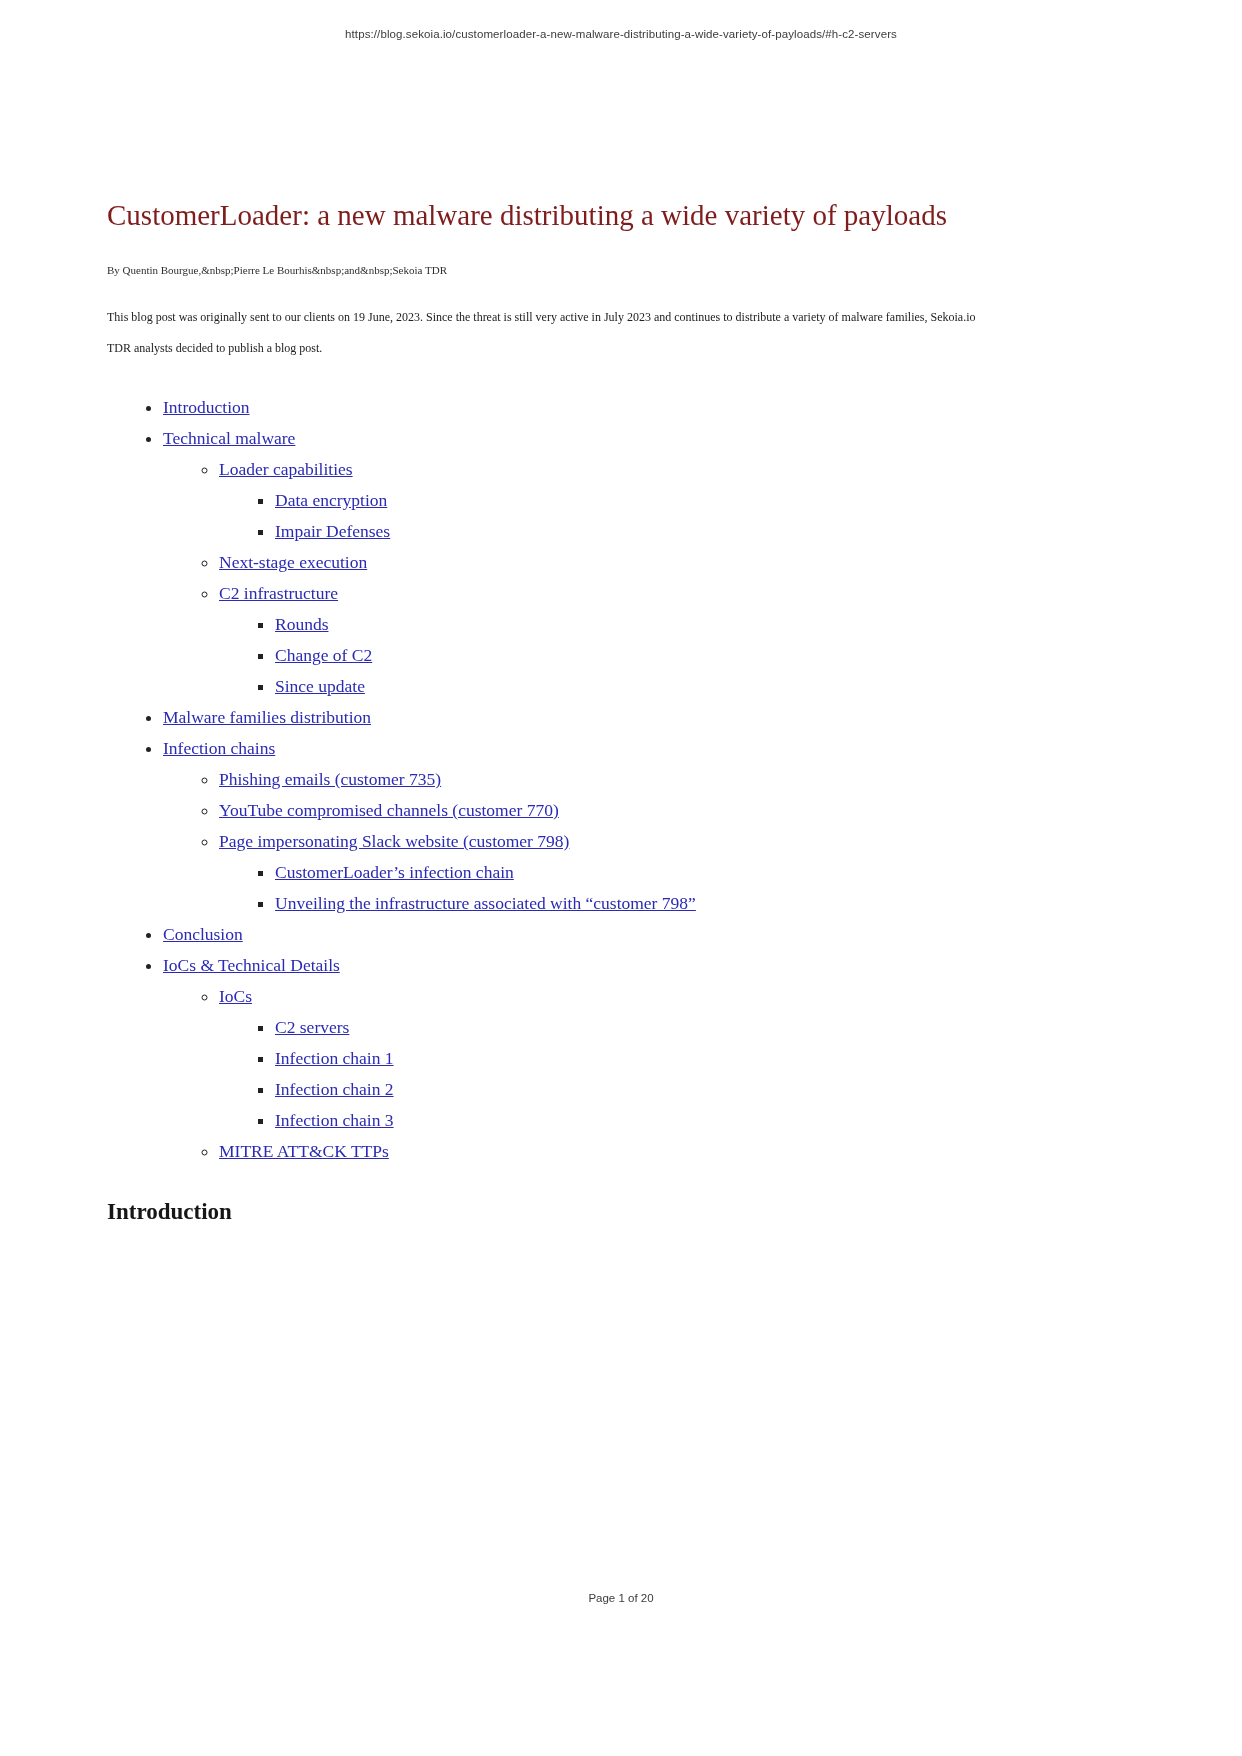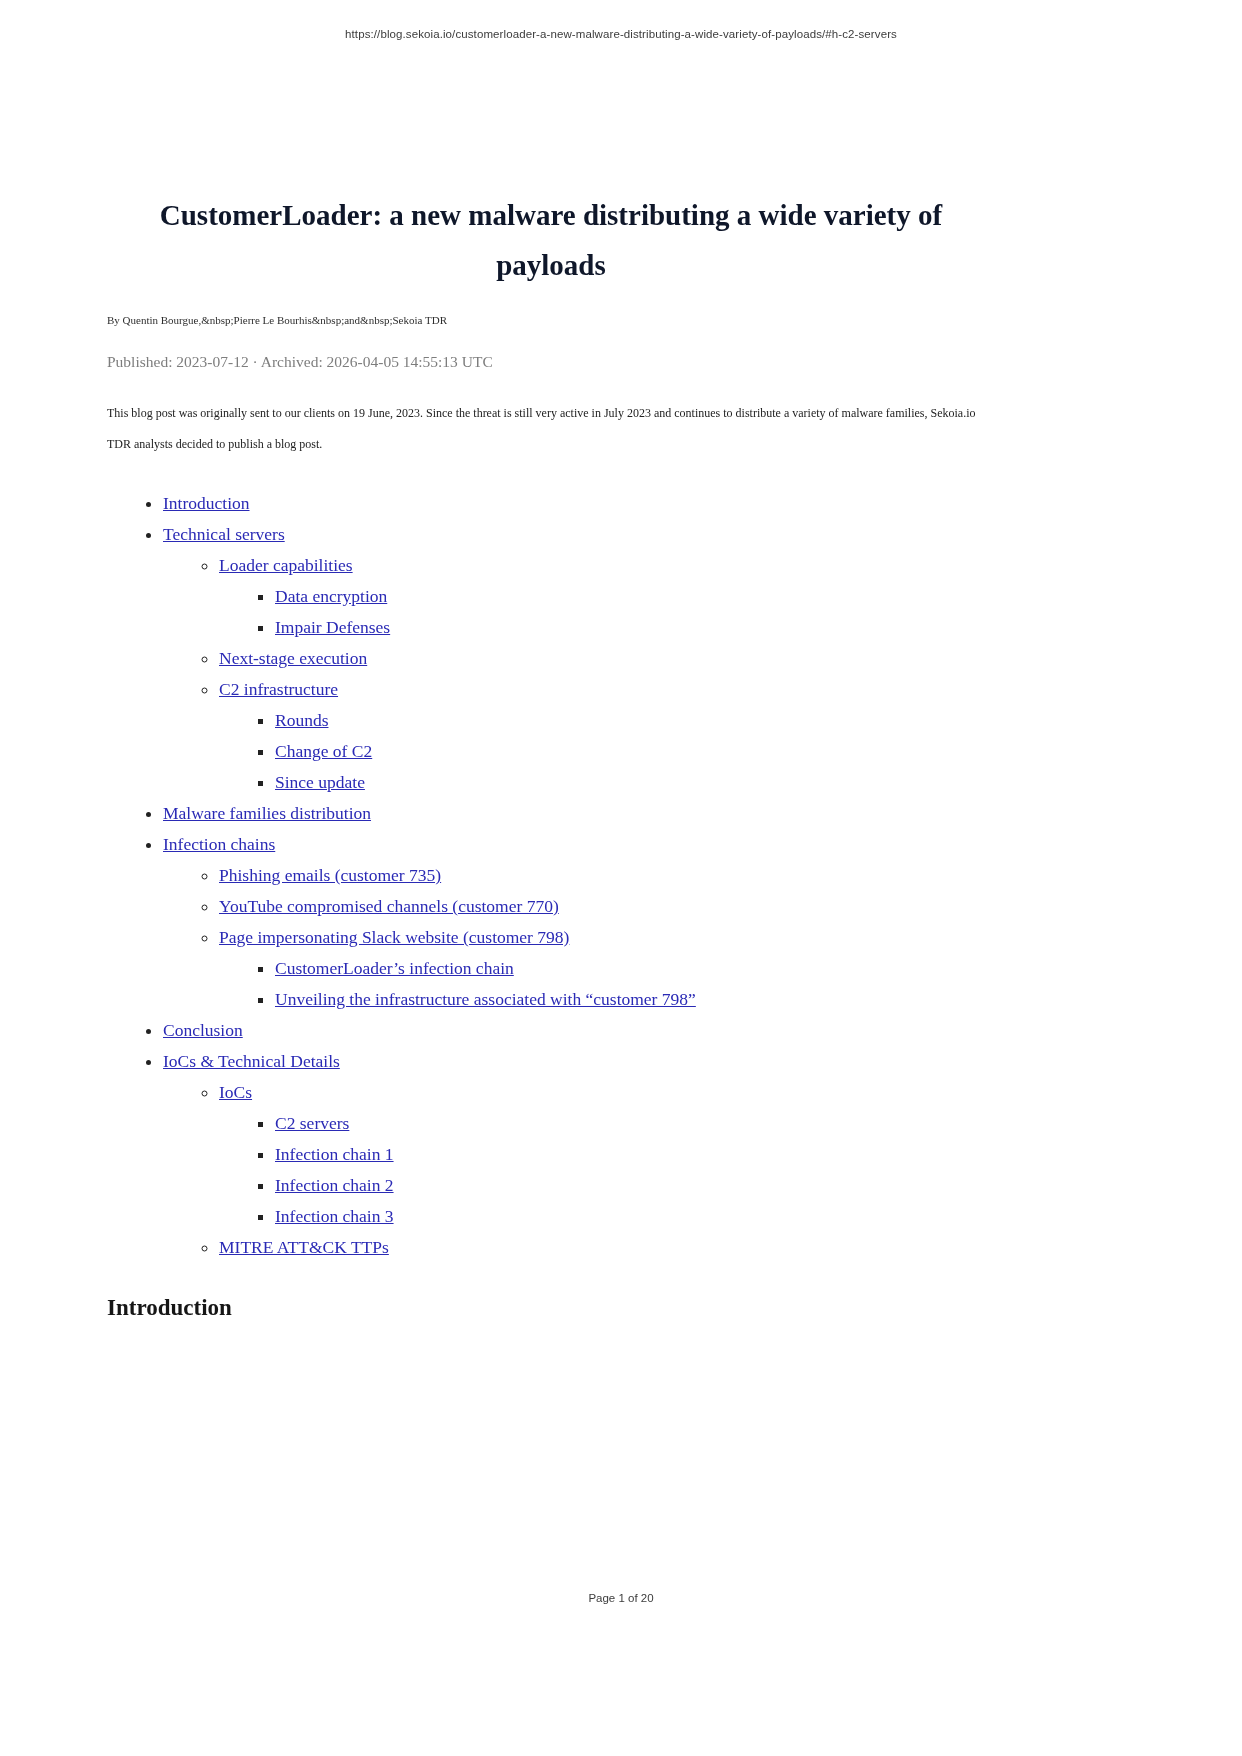--- a/index.html
+++ b/index.html
@@ -26,24 +26,23 @@
   }
   .content {
     position: absolute;
     left: 107px;
     top: 190px;
     width: 888px;
   }
   .article-title {
     margin: 0 0 18px 0;
     font-size: 29px;
-    font-weight: 700;
+    font-weight: 400;
     line-height: 50px;
-    color: #0f172a;
-    text-align: center;
+    color: #7f1d1d;
   }
   .byline {
     margin: 0 0 20px 0;
     font-size: 11px;
     color: #2e2e2e;
     line-height: 24px;
   }
   .published {
     margin: 0 0 26px 0;
     font-size: 15.5px;
@@ -101,31 +100,30 @@
 <div class="page">
 
   <div class="url-header">https://blog.sekoia.io/customerloader-a-new-malware-distributing-a-wide-variety-of-payloads/#h-c2-servers</div>
 
   <div class="content">
 
     <h1 class="article-title">CustomerLoader: a new malware distributing a wide variety of payloads</h1>
 
     <p class="byline">By Quentin Bourgue,&amp;nbsp;Pierre Le Bourhis&amp;nbsp;and&amp;nbsp;Sekoia TDR</p>
 
-    <p class="published">Published: 2023-07-12 · Archived: 2026-04-05 14:55:13 UTC</p>
 
     <p class="lede">This blog post was originally sent to our clients on 19 June, 2023. Since the threat is still very active in July 2023 and continues to distribute a variety of malware families, Sekoia.io TDR analysts decided to publish a blog post.</p>
 
 
     <ul class="toc l1">
       <li class="toc-item">
         <a class="toc-link" href="#">Introduction</a>
       </li>
       <li class="toc-item">
-        <a class="toc-link" href="#">Technical servers</a>
+        <a class="toc-link" href="#">Technical malware</a>
         <ul class="l2">
           <li class="toc-item">
             <a class="toc-link" href="#">Loader capabilities</a>
             <ul class="l3">
               <li class="toc-item">
                 <a class="toc-link" href="#">Data encryption</a>
               </li>
               <li class="toc-item">
                 <a class="toc-link" href="#">Impair Defenses</a>
               </li>

